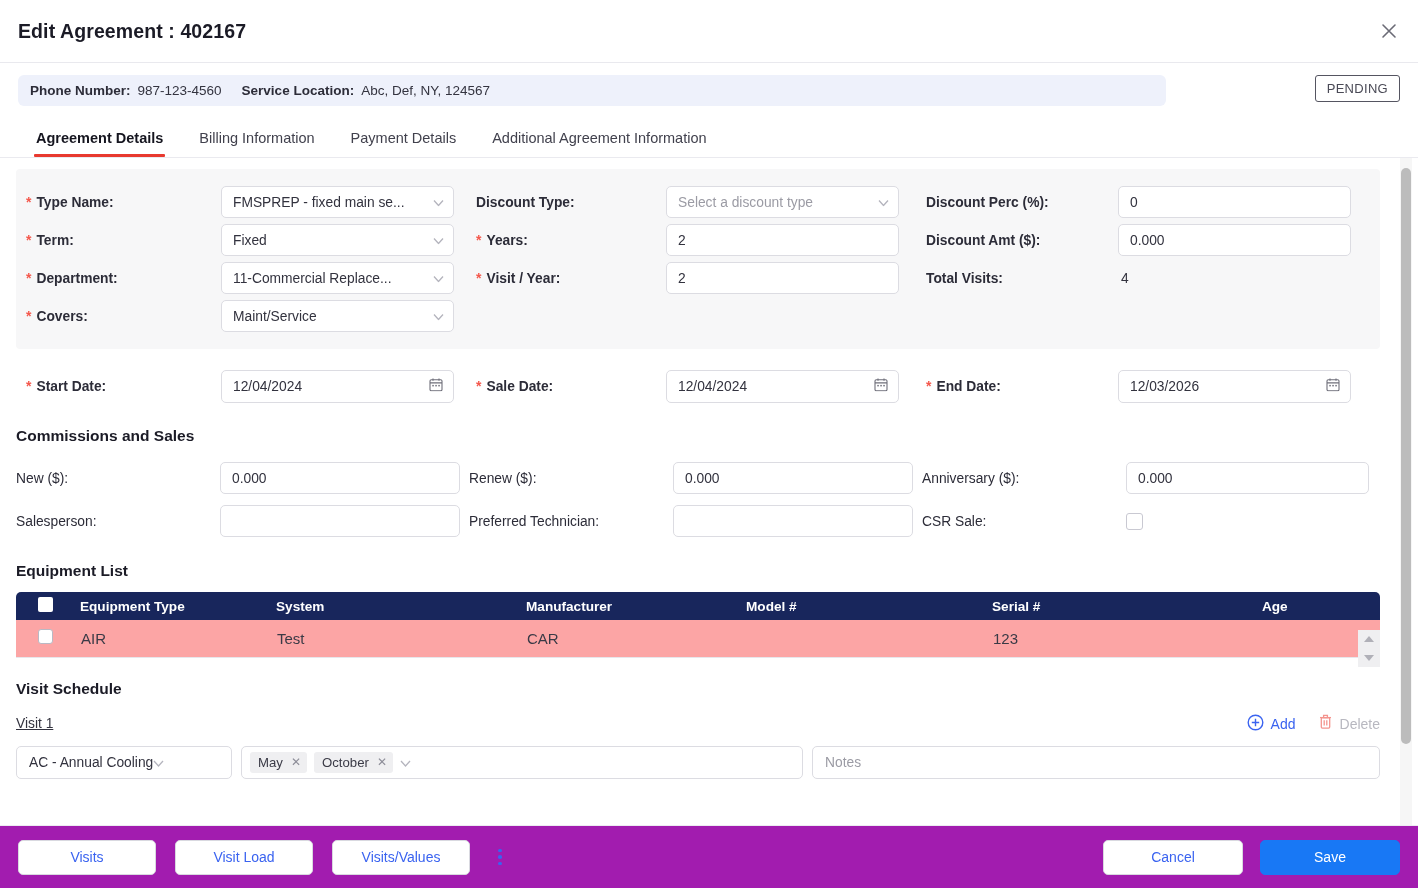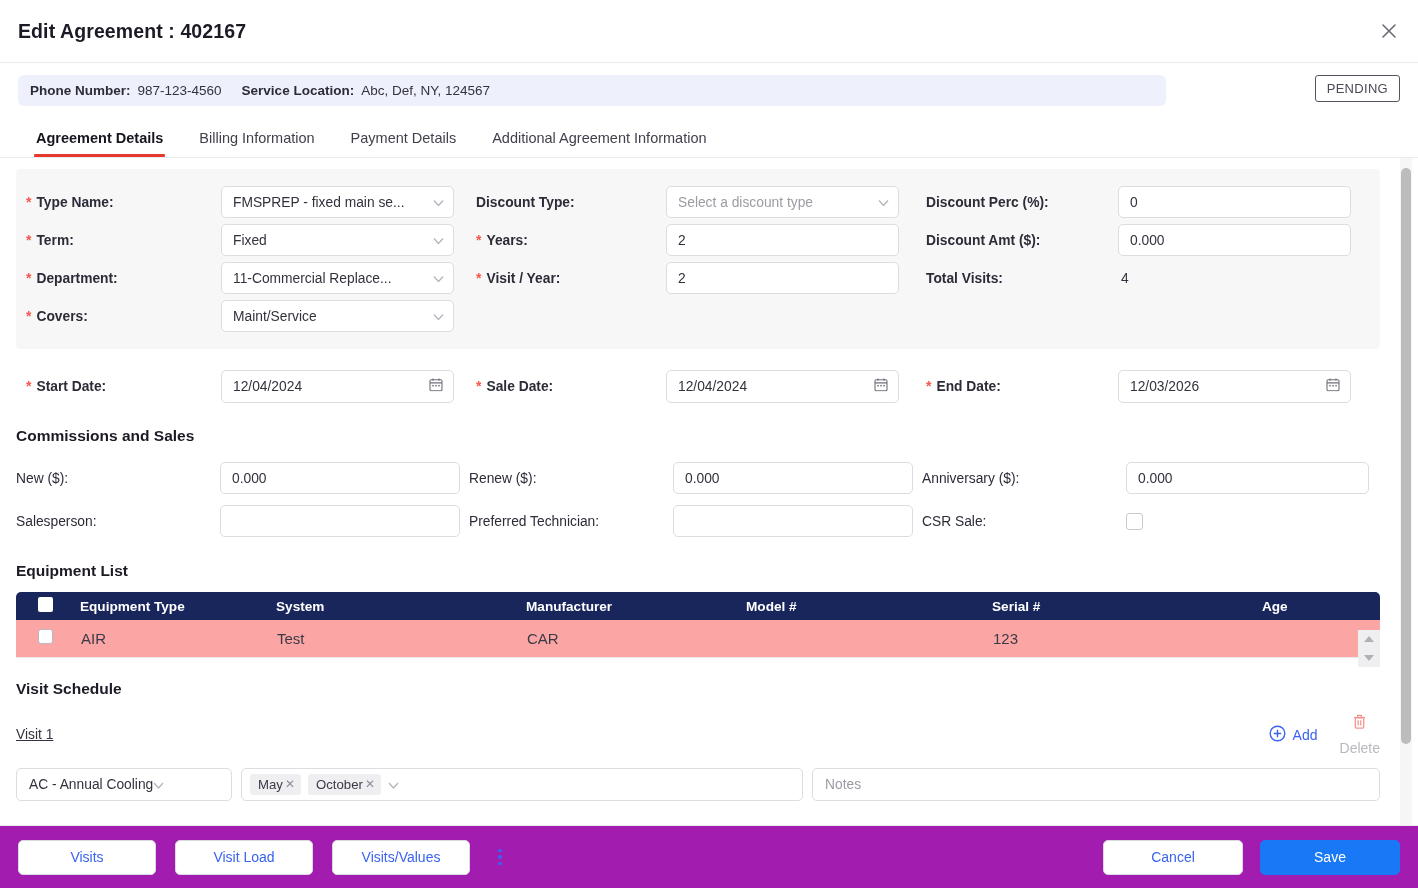--- a/index.html
+++ b/index.html
@@ -228,38 +228,38 @@
   .tri-up, .tri-dn { width: 0; height: 0; border-left: 5px solid transparent; border-right: 5px solid transparent; }
   .tri-up { border-bottom: 6px solid #b0b0b8; }
   .tri-dn { border-top: 6px solid #b0b0b8; }
 
   
   .visit-head { display: flex; align-items: center; margin: 16px 20px 0 16px; }
   .visit-lbl { font-size: 13.8px; color: #33333f; text-decoration: underline; }
   .visit-actions { margin-left: auto; display: flex; align-items: center; gap: 22px; }
   .act { display: flex; align-items: center; gap: 7px; font-size: 14px; cursor: pointer; }
   .act.add { color: #3a63f0; }
-  .act.del { color: #b8b8c0; flex-direction: column; }
+  .act.del { color: #b8b8c0; }
   .visit-row { display: flex; align-items: center; gap: 9px; margin: 12px 20px 0 16px; }
   .v-select {
     position: relative; width: 216px; height: 33px;
     border: 1px solid #dcdce2; border-radius: 5px; background: #fff;
     display: flex; align-items: center; padding: 0 28px 0 12px;
     font-size: 13.8px; color: #32323e;
   }
   .v-multi {
     position: relative; flex: 0 0 562px; height: 33px;
     border: 1px solid #dcdce2; border-radius: 5px; background: #fff;
     display: flex; align-items: center; gap: 7px; padding: 0 28px 0 8px;
   }
   .chip {
     background: #efeff1; border-radius: 3px;
     font-size: 13.2px; color: #3a3a46;
     padding: 3px 6px 3px 8px;
-    display: flex; align-items: center; gap: 2px;
+    display: flex; align-items: center; gap: 8px;
   }
   .chip .x { color: #8d8d98; font-size: 12px; cursor: pointer; }
   .v-notes {
     flex: 1 1 auto; height: 33px;
     border: 1px solid #dcdce2; border-radius: 5px; background: #fff;
     display: flex; align-items: center; padding: 0 12px;
     font-size: 13.8px; color: #9b9ba4;
   }
 
   

